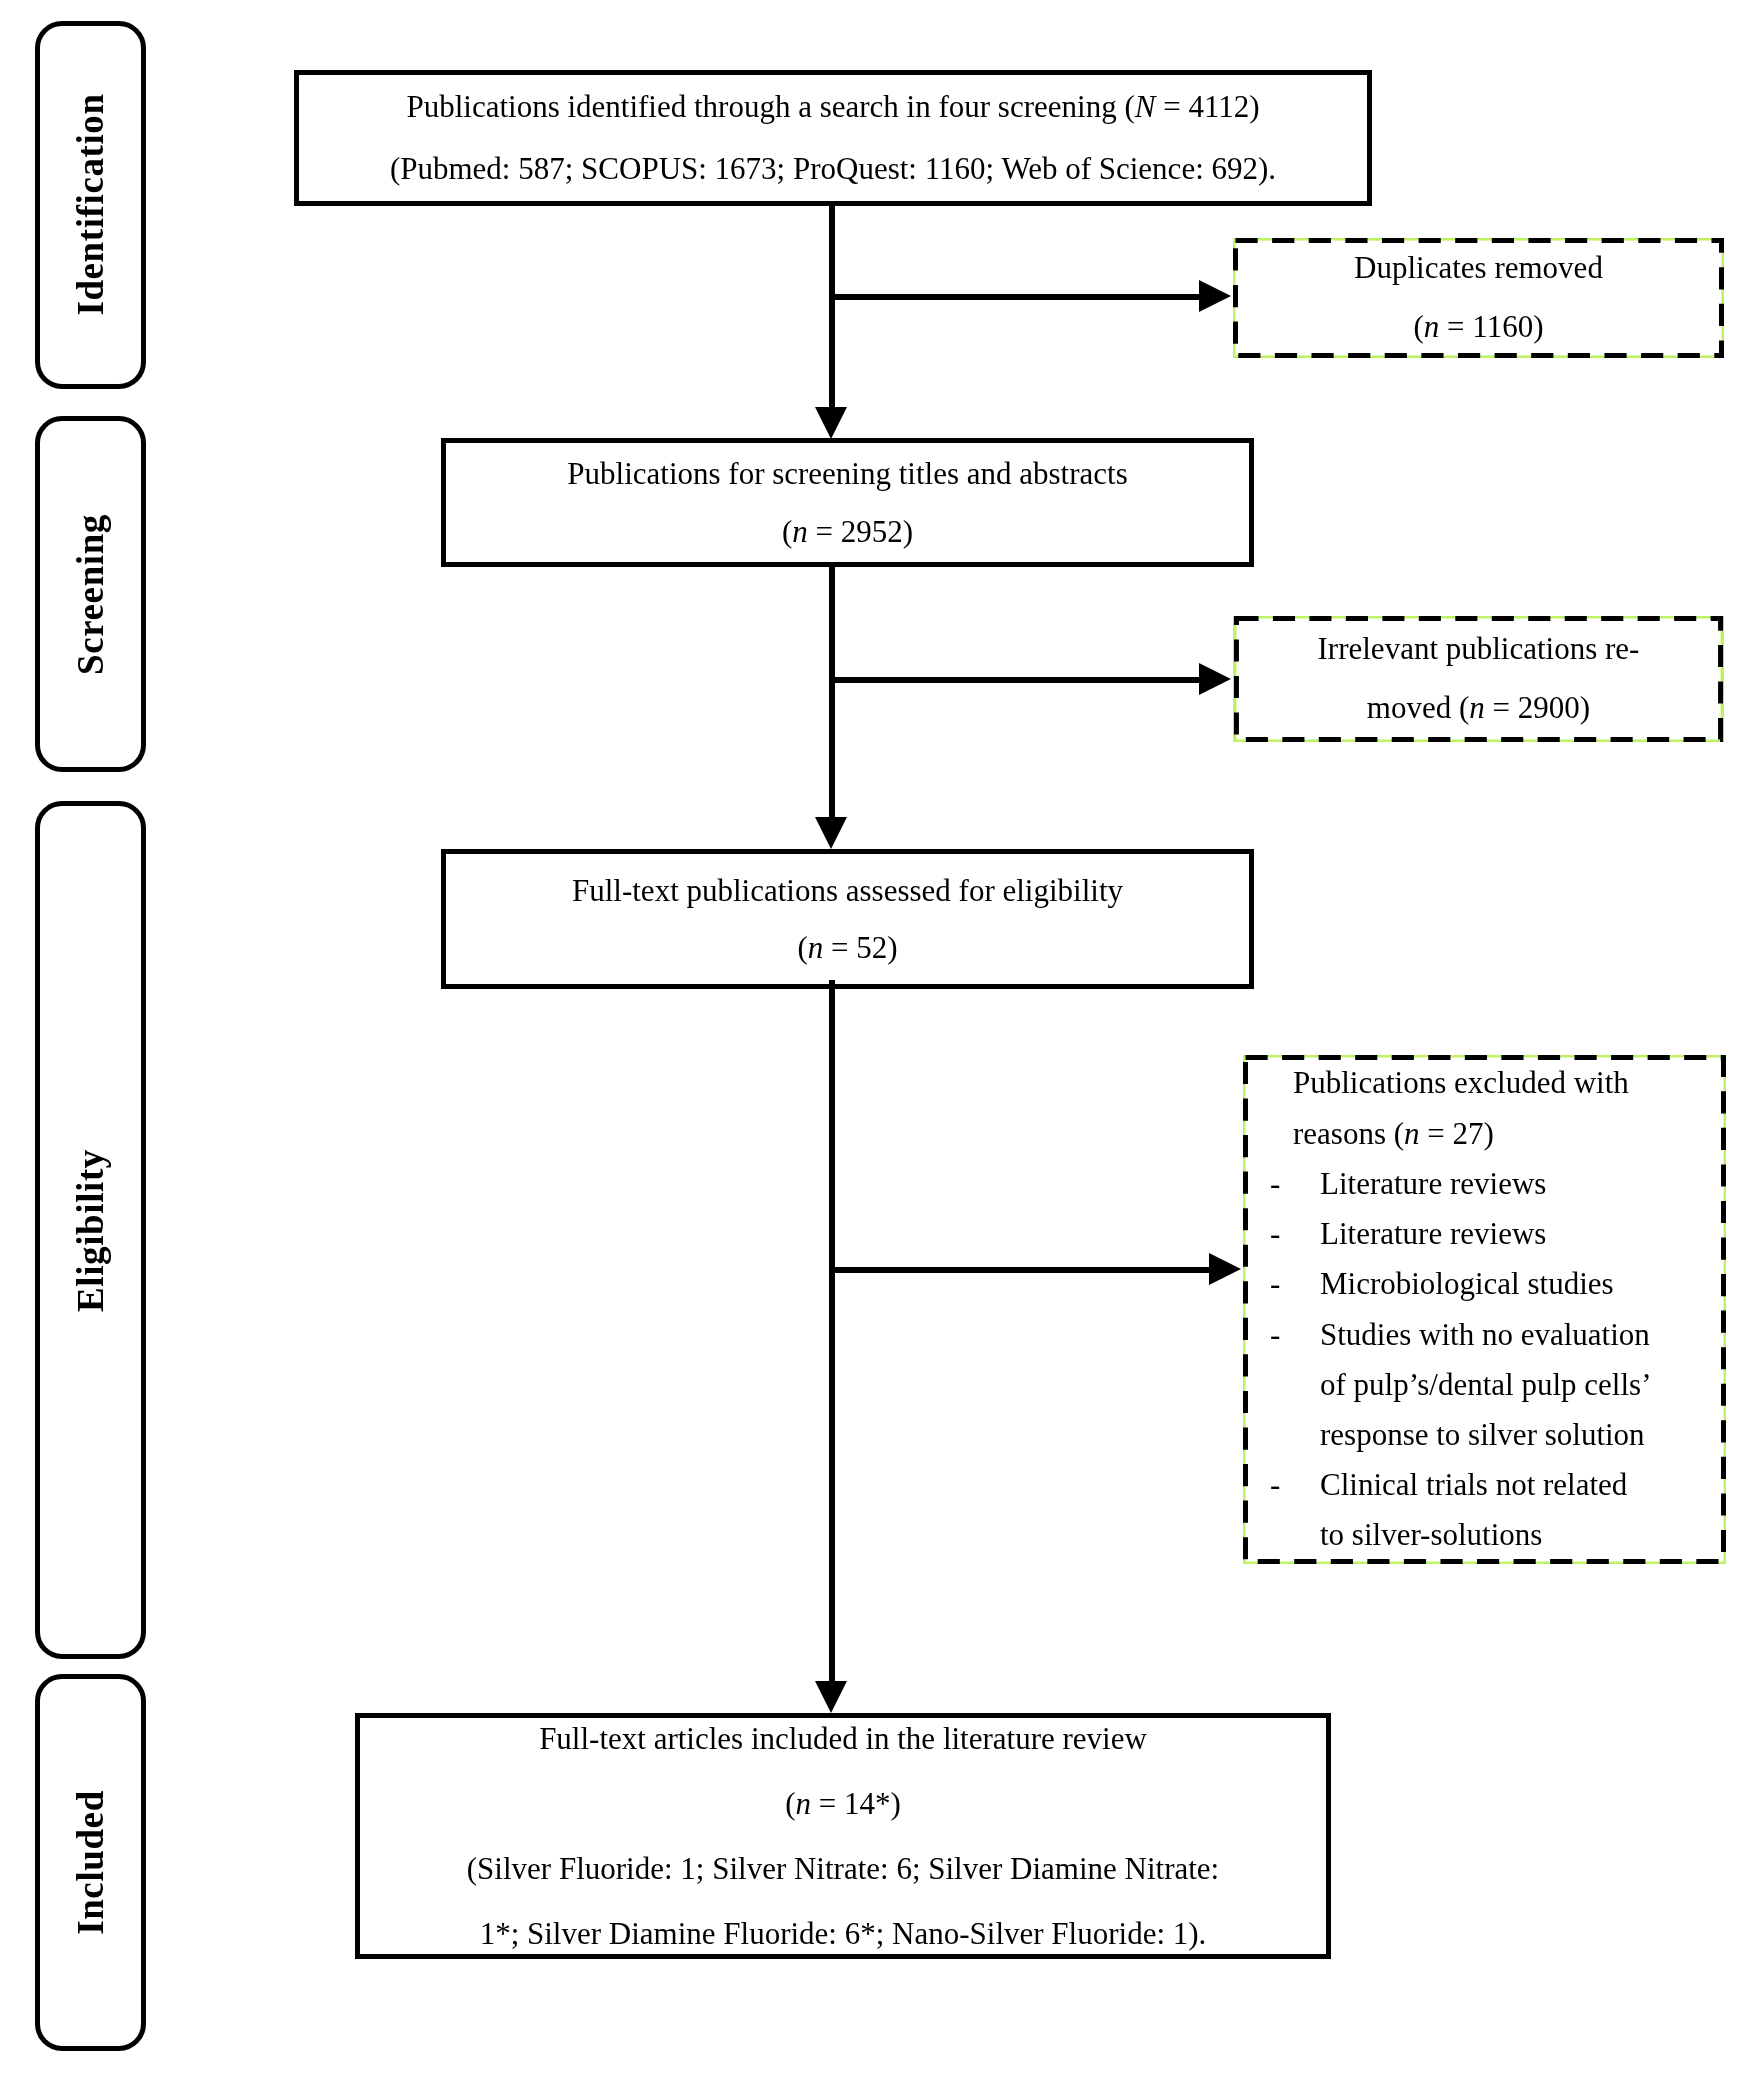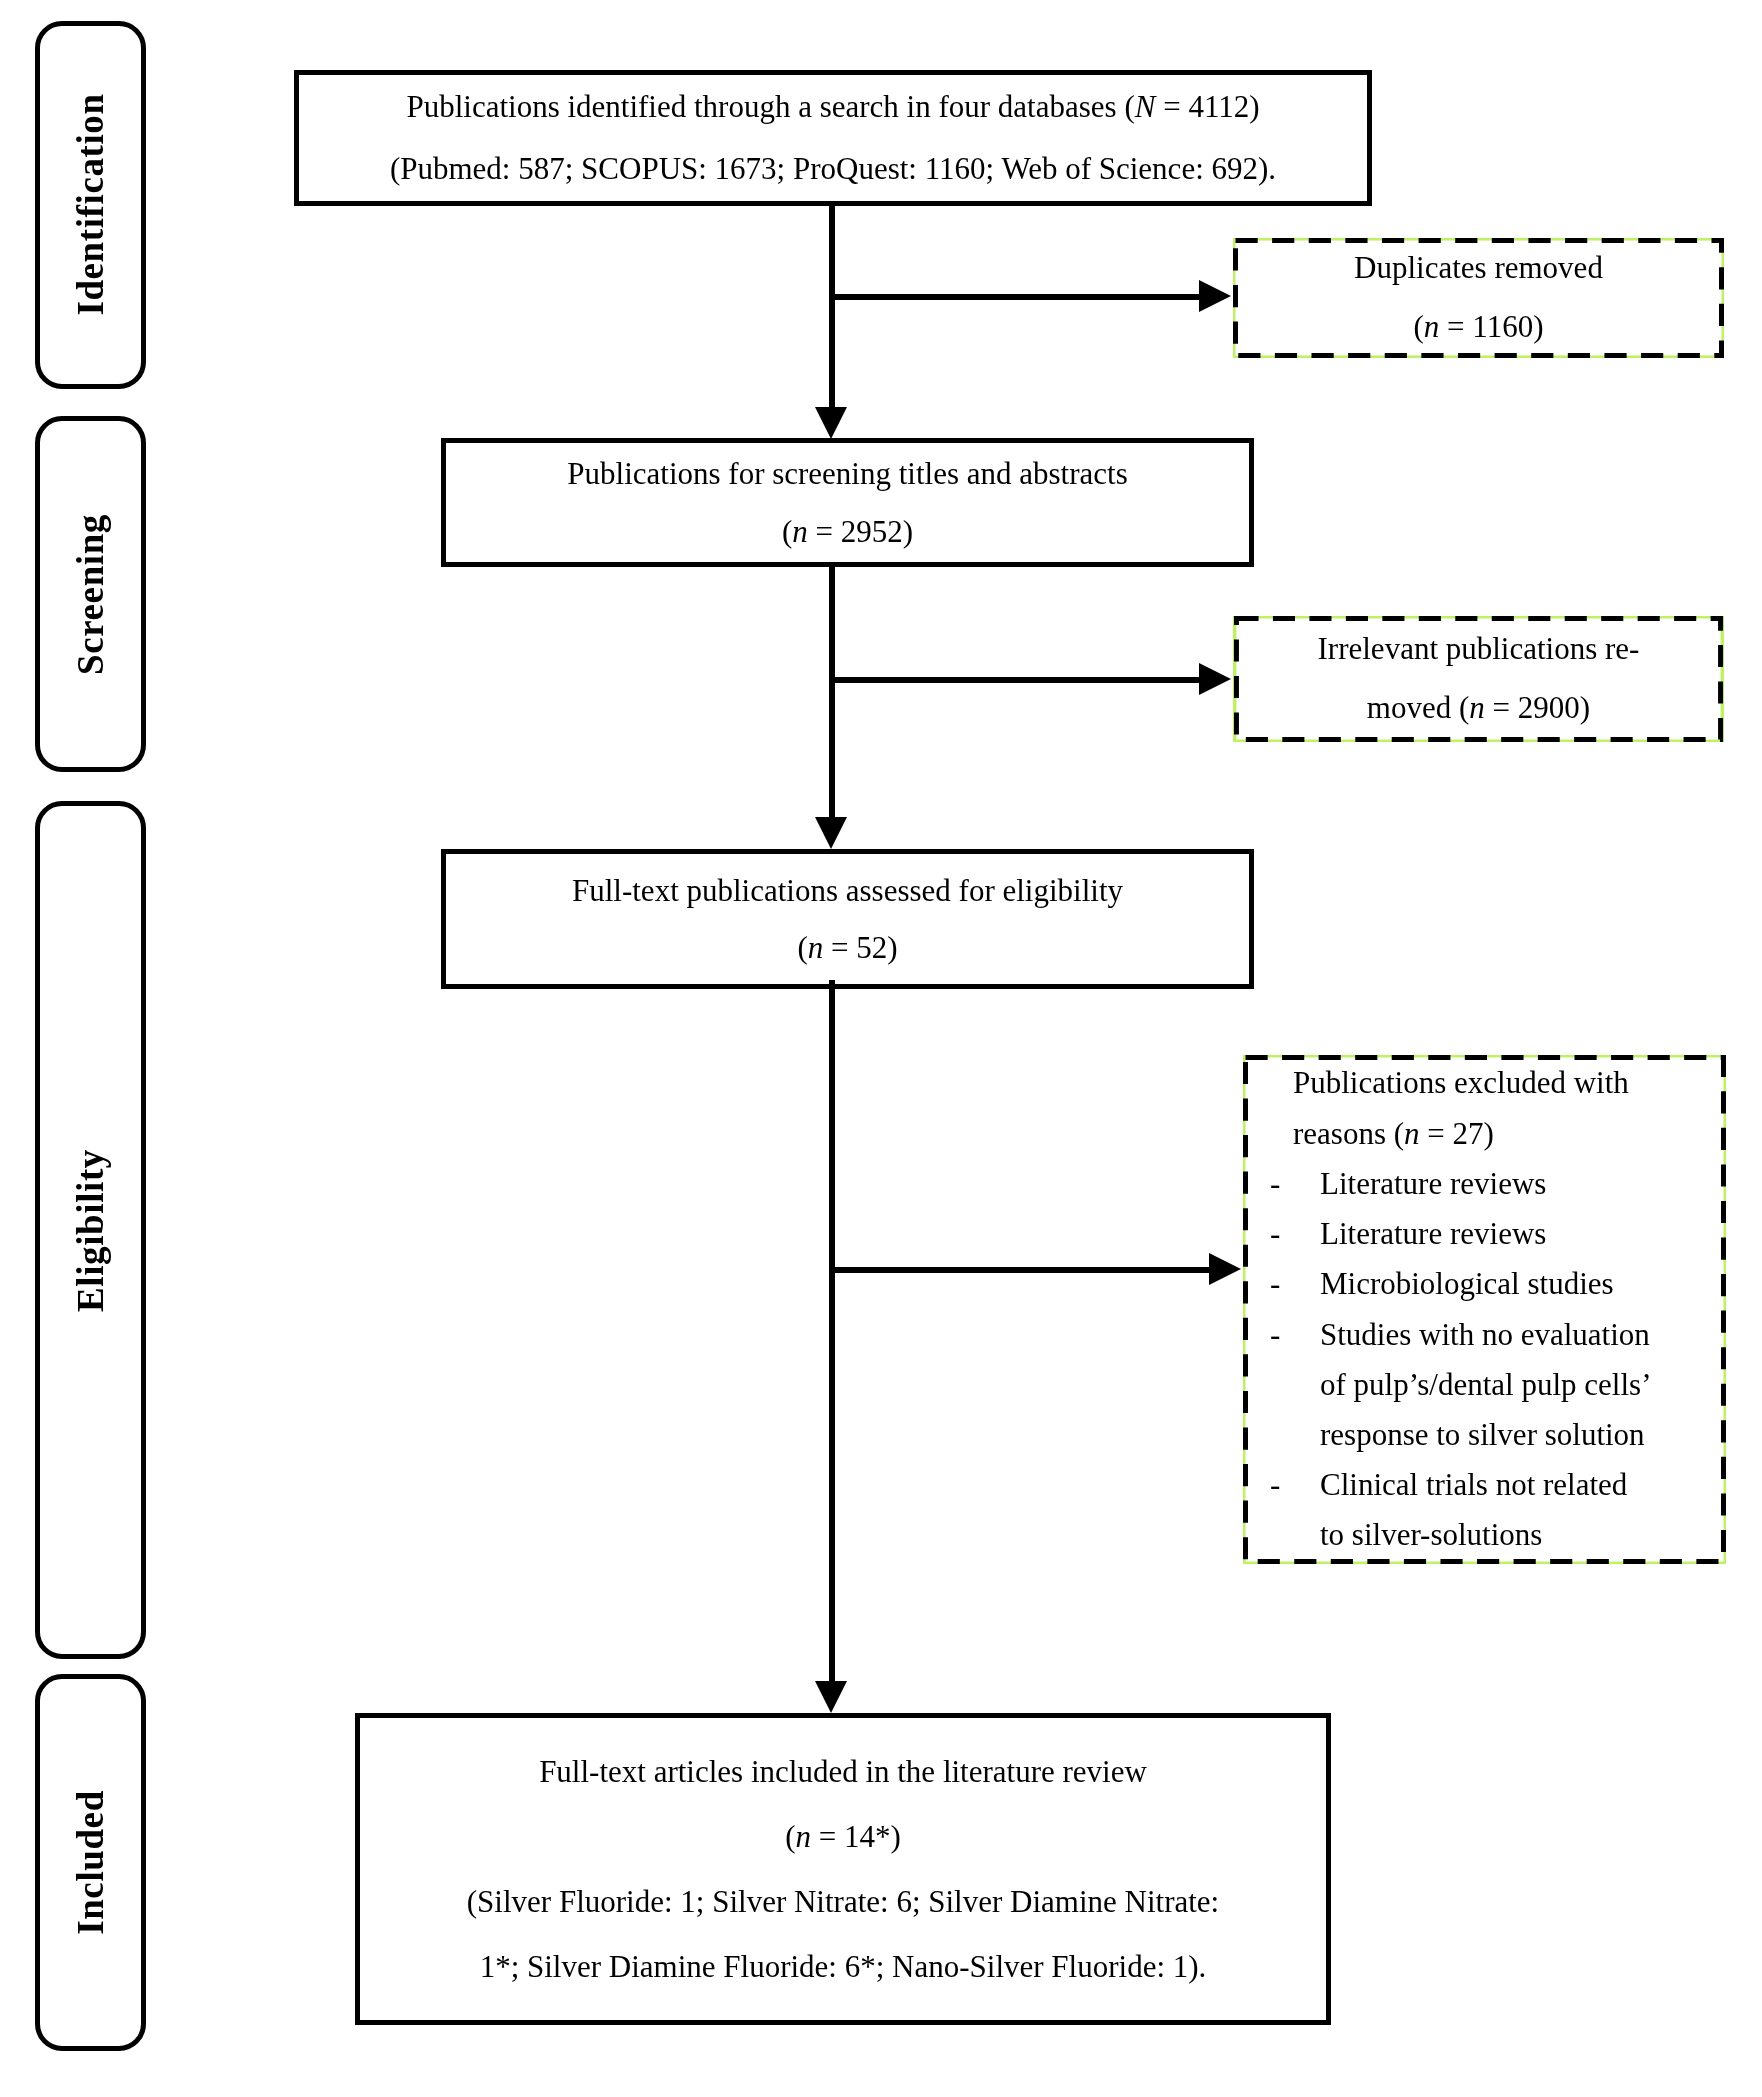--- a/index.html
+++ b/index.html
@@ -113,35 +113,35 @@
     <span class="rot">Screening</span>
   </div>
   <div class="stage" style="top:801px;height:858px;">
     <span class="rot">Eligibility</span>
   </div>
   <div class="stage" style="top:1674px;height:377px;">
     <span class="rot">Included</span>
   </div>
 
   <div class="box" style="left:294px;top:70px;width:1078px;height:136px;line-height:2;">
-    <div class="line"><span>Publications identified through a search in four databases (</span><span class="var">N</span><span> = 4112)</span></div>
+    <div class="line"><span>Publications identified through a search in four screening (</span><span class="var">N</span><span> = 4112)</span></div>
     <div class="line">(Pubmed: 587; SCOPUS: 1673; ProQuest: 1160; Web of Science: 692).</div>
   </div>
 
   <div class="box" style="left:441px;top:438px;width:813px;height:129px;line-height:1.85;">
     <div class="line">Publications for screening titles and abstracts</div>
     <div class="line"><span>(</span><span class="var">n</span><span> = 2952)</span></div>
   </div>
 
   <div class="box" style="left:441px;top:849px;width:813px;height:140px;line-height:1.85;">
     <div class="line">Full-text publications assessed for eligibility</div>
     <div class="line"><span>(</span><span class="var">n</span><span> = 52)</span></div>
   </div>
 
-  <div class="box" style="left:355px;top:1713px;width:976px;height:312px;line-height:2.1;">
+  <div class="box" style="left:355px;top:1713px;width:976px;height:246px;line-height:2.1;">
     <div class="line">Full-text articles included in the literature review</div>
     <div class="line"><span>(</span><span class="var">n</span><span> = 14*)</span></div>
     <div class="line">(Silver Fluoride: 1; Silver Nitrate: 6; Silver Diamine Nitrate:</div>
     <div class="line">1*; Silver Diamine Fluoride: 6*; Nano-Silver Fluoride: 1).</div>
   </div>
 
   <div class="dashed" style="left:1233px;top:238px;width:491px;height:120px;">
     <svg width="491" height="120" viewBox="0 0 885 216">
         <rect x="4.5" y="4.5" width="876" height="207" fill="#ffffff" stroke="#000000" stroke-width="9" stroke-dasharray="40 26"></rect>
       </svg>

